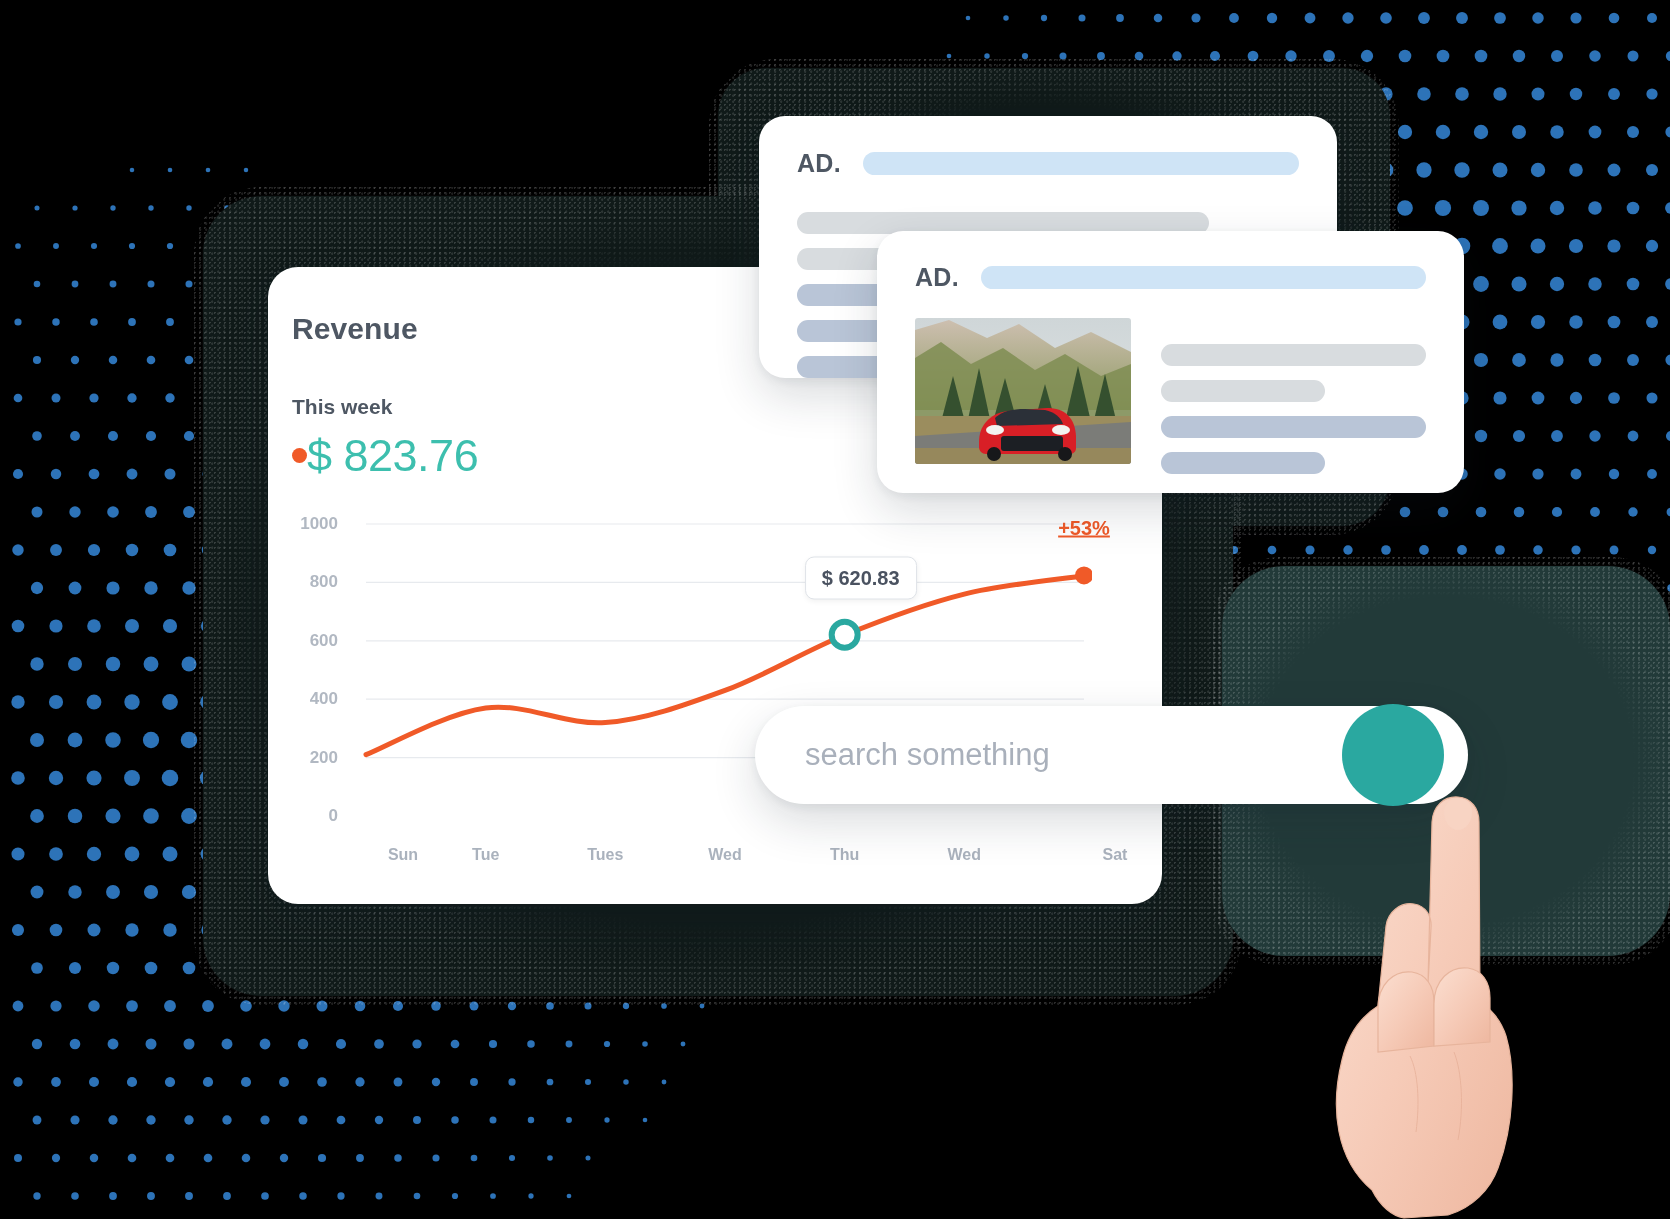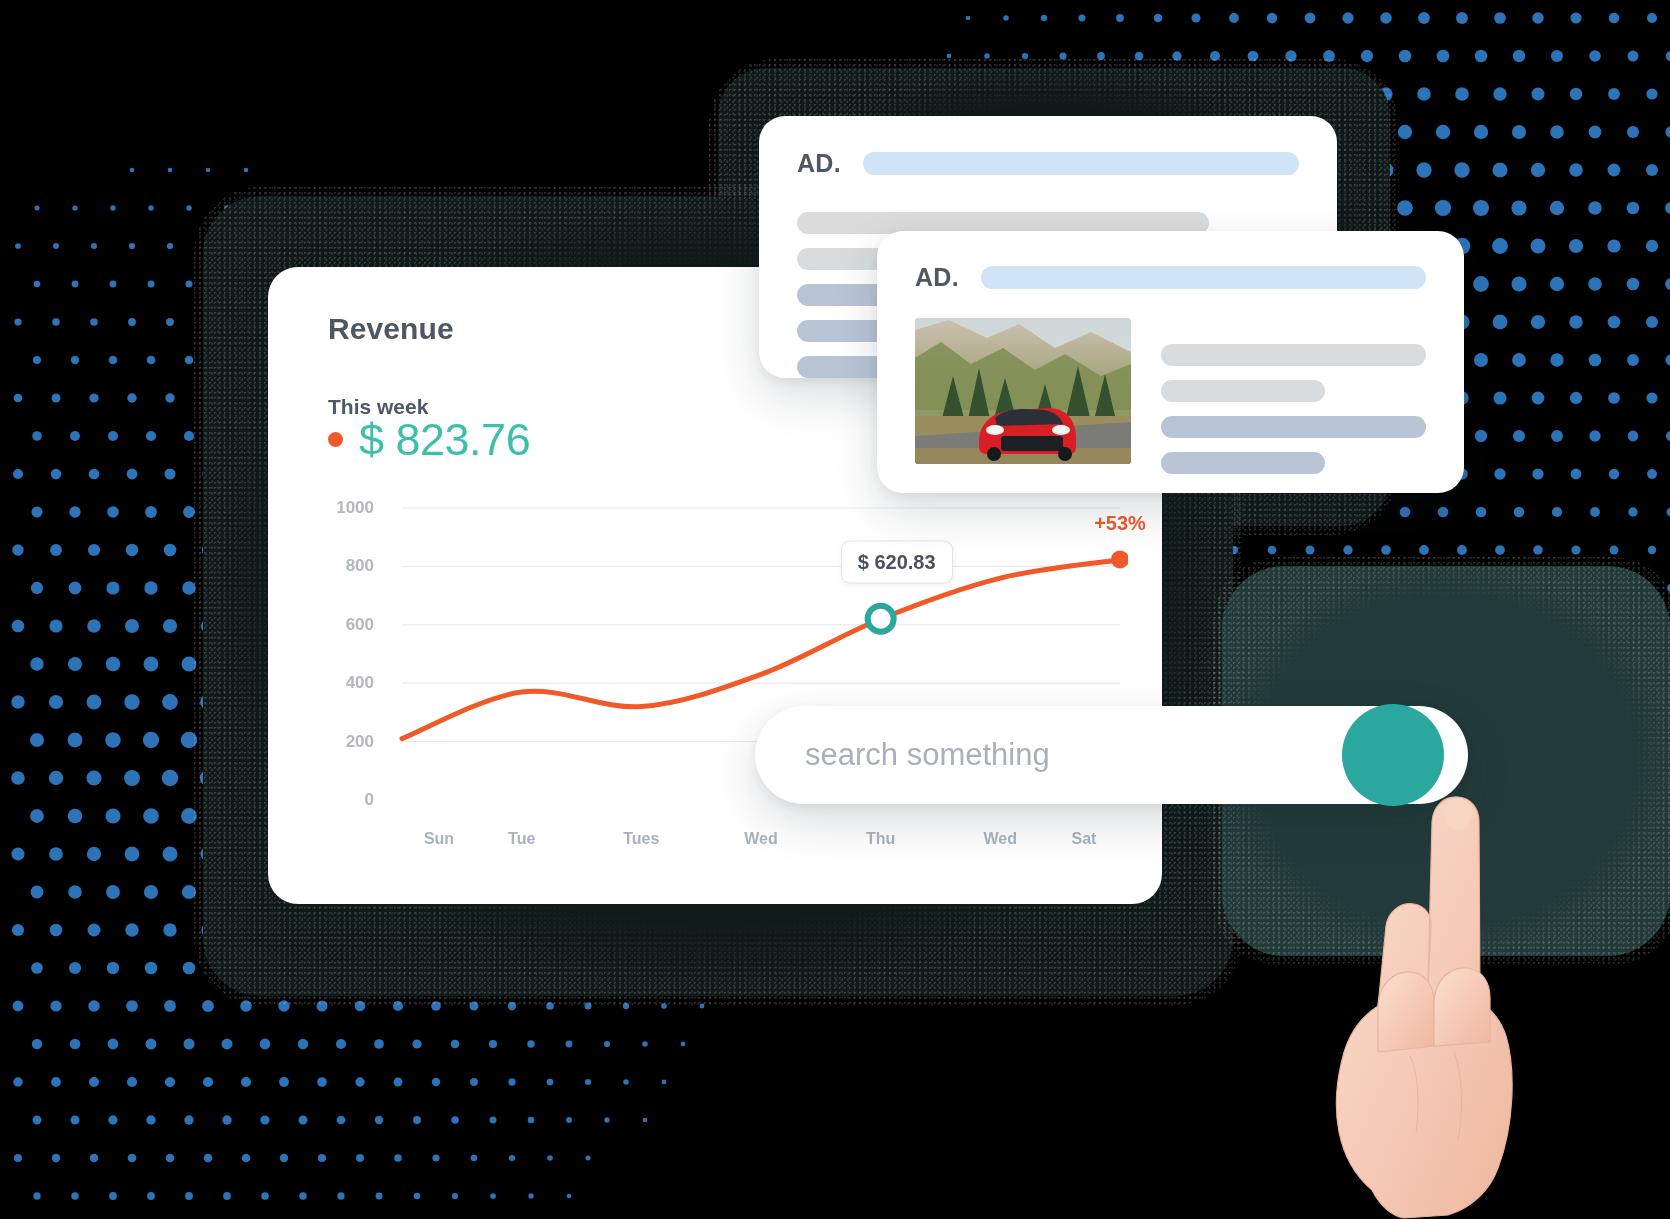--- a/index.html
+++ b/index.html
@@ -40,29 +40,29 @@
 
   
   .card {
     position: absolute; background: #fff; z-index: 3;
     box-shadow: 0 18px 46px rgba(24,38,50,0.16), 0 3px 10px rgba(24,38,50,0.07);
   }
 
   
   #revenue-card {
     left: 268px; top: 267px; width: 894px; height: 637px;
-    border-radius: 30px; padding: 45px 48px 0 60px; z-index: 4;
+    border-radius: 30px; padding: 45px 48px 0 24px; z-index: 4;
   }
   #revenue-title { font-size: 30px; font-weight: bold; color: #4e5763; letter-spacing: .1px; }
 
   .stats { display: flex; gap: 124px; margin-top: 50px; }
   .stat-label { font-size: 21px; font-weight: bold; line-height: 1; }
   #this-week-label { color: #4e5763; }
   #prev-week-label { color: #b9c0ca; }
-  .stat-value-row { display: flex; align-items: center; gap: 16px; }
+  .stat-value-row { display: flex; align-items: center; margin-top: 16px; }
   .bullet { width: 15px; height: 15px; border-radius: 50%; flex: none; }
   #this-week-bullet { background: #f05a28; }
   #prev-week-bullet { background: #4b515c; width: 13px; height: 13px; }
   .stat-value { font-size: 45px; font-weight: 400; line-height: 1; letter-spacing: -.5px; }
   #this-week-value { color: #3dbfae; }
   #prev-week-value { color: #4b515c; }
 
   
   #chart-wrap { position: relative; margin-top: 38px; width: 100%; height: 360px; }
   #chart-svg { position: absolute; left: 0; top: 0; }
@@ -987,34 +987,34 @@
         <line x1="74" x2="792" y1="183.2" y2="183.2" stroke="#e7eaee" stroke-width="1.2"></line>
         <line x1="74" x2="792" y1="124.8" y2="124.8" stroke="#e7eaee" stroke-width="1.2"></line>
         <line x1="74" x2="792" y1="66.4" y2="66.4" stroke="#e7eaee" stroke-width="1.2"></line>
         <line x1="74" x2="792" y1="8.0" y2="8.0" stroke="#e7eaee" stroke-width="1.2"></line>
         <path d="M 74.0 238.7 C 93.9 230.9, 153.8 197.3, 193.7 192.0 C 233.6 186.6, 273.4 209.5, 313.3 206.6 C 353.2 203.6, 393.1 189.0, 433.0 174.4 C 472.9 159.8, 512.8 135.0, 552.7 119.0 C 592.6 102.9, 632.4 88.0, 672.3 78.1 C 712.2 68.2, 772.1 62.8, 792.0 59.7" fill="none" stroke="#f05a28" stroke-width="5" stroke-linecap="round"></path>
         <circle cx="792" cy="59.462080000000014" r="9" fill="#f05a28"></circle>
         <circle cx="552.6666666666667" cy="118.71763999999999" r="13" fill="#fff" stroke="#2aa8a0" stroke-width="6"></circle>
       </svg>
 
     <div id="tooltip" style="left: 552.667px; top: 61.7176px; margin-left: 16px;">$ 620.83</div>
-    <div id="growth-badge" style="left: 792px; top: 23px;">+53%</div>
+    <div id="growth-badge" style="left: 792px; top: 12px; text-decoration: underline;">+53%</div>
   <div class="ytick" style="left: 0px; top: 300px;">0</div>
       <div class="ytick" style="left: 0px; top: 241.6px;">200</div>
       <div class="ytick" style="left: 0px; top: 183.2px;">400</div>
       <div class="ytick" style="left: 0px; top: 124.8px;">600</div>
       <div class="ytick" style="left: 0px; top: 66.4px;">800</div>
       <div class="ytick" style="left: 0px; top: 8px;">1000</div>
       <div class="xtick" style="left: 74px; top: 330px; margin-left: 37px;">Sun</div>
       <div class="xtick" style="left: 193.7px; top: 330px;">Tue</div>
       <div class="xtick" style="left: 313.3px; top: 330px;">Tues</div>
       <div class="xtick" style="left: 433px; top: 330px;">Wed</div>
       <div class="xtick" style="left: 552.7px; top: 330px;">Thu</div>
       <div class="xtick" style="left: 672.3px; top: 330px;">Wed</div>
-      <div class="xtick" style="left: 756px; top: 330px;">Sat</div>
+      <div class="xtick" style="left: 823px; top: 330px;">Sat</div>
     </div>
 </div>
 
 <div class="card" id="ad-card-1">
   <div class="ad-head">
     <span class="ad-label">AD.</span>
     <span class="ad-headline-bar"></span>
   </div>
   <div id="ad1-bars">
       <div class="sk" style="width: 82%; height: 22px; background: rgb(216, 220, 223);"></div>

